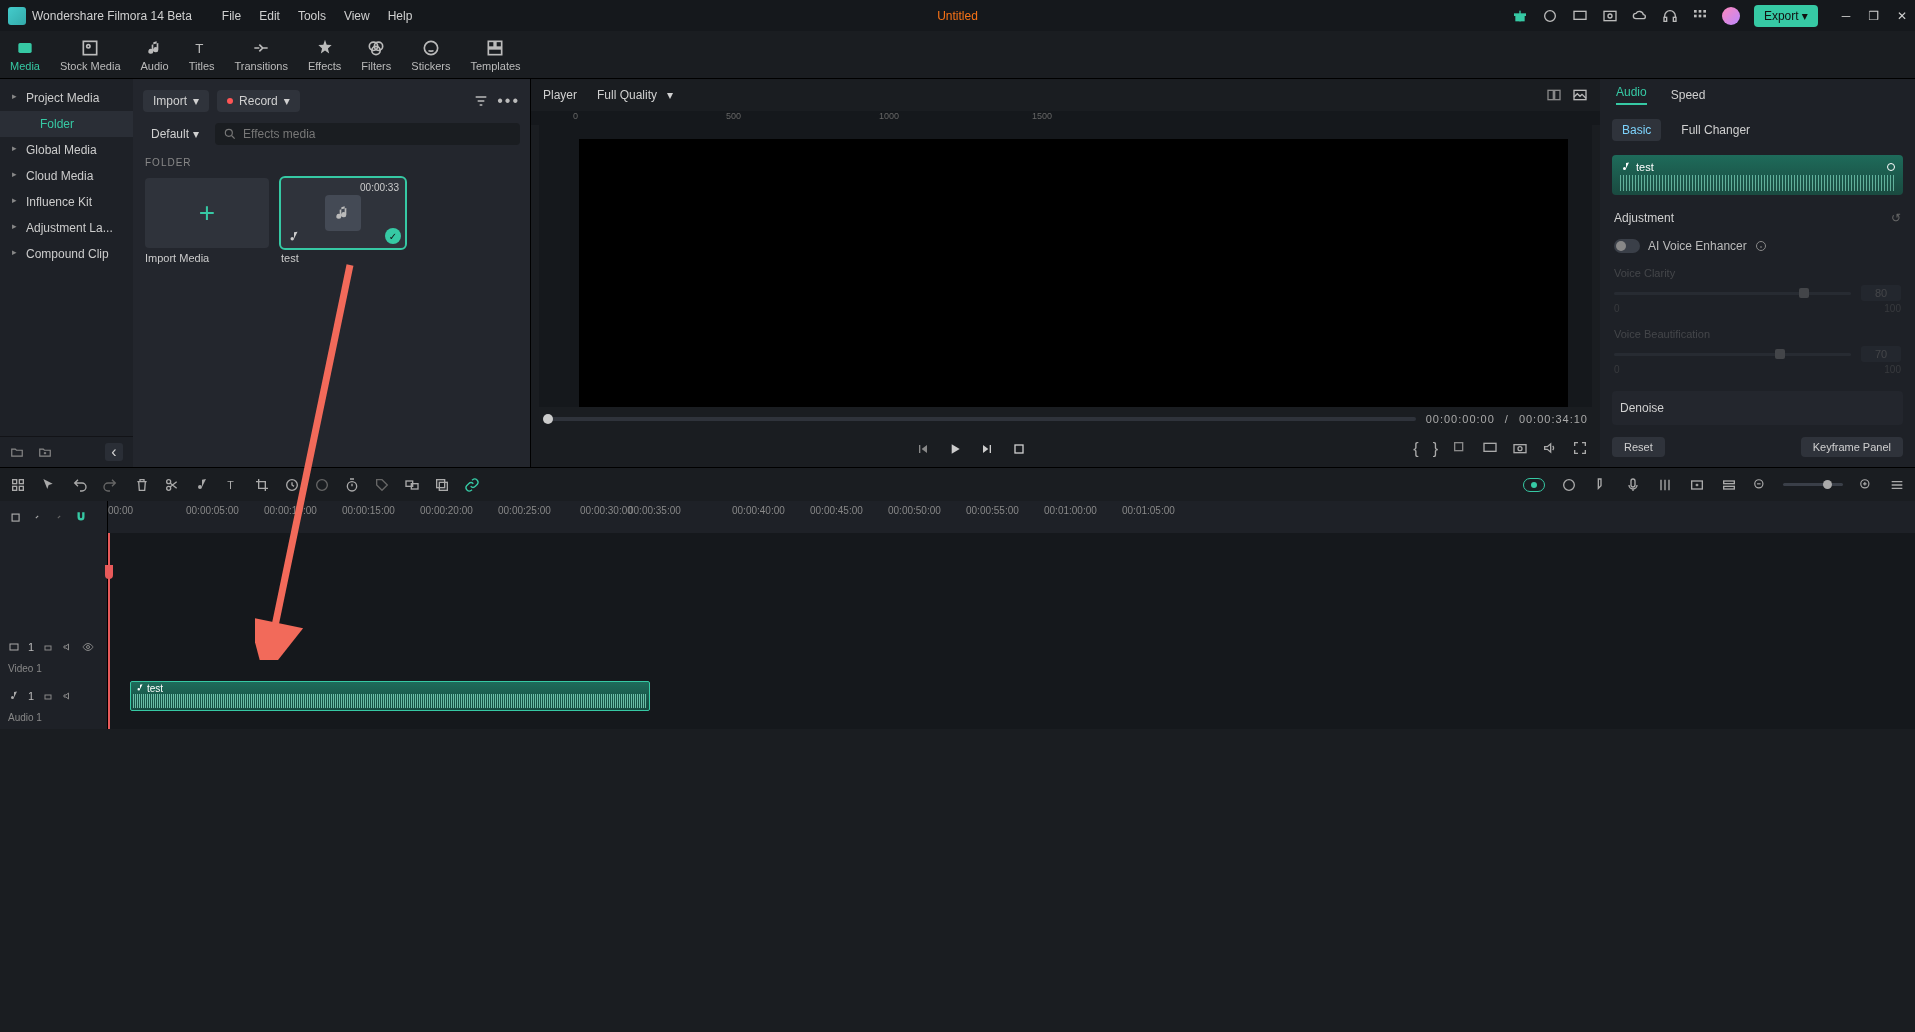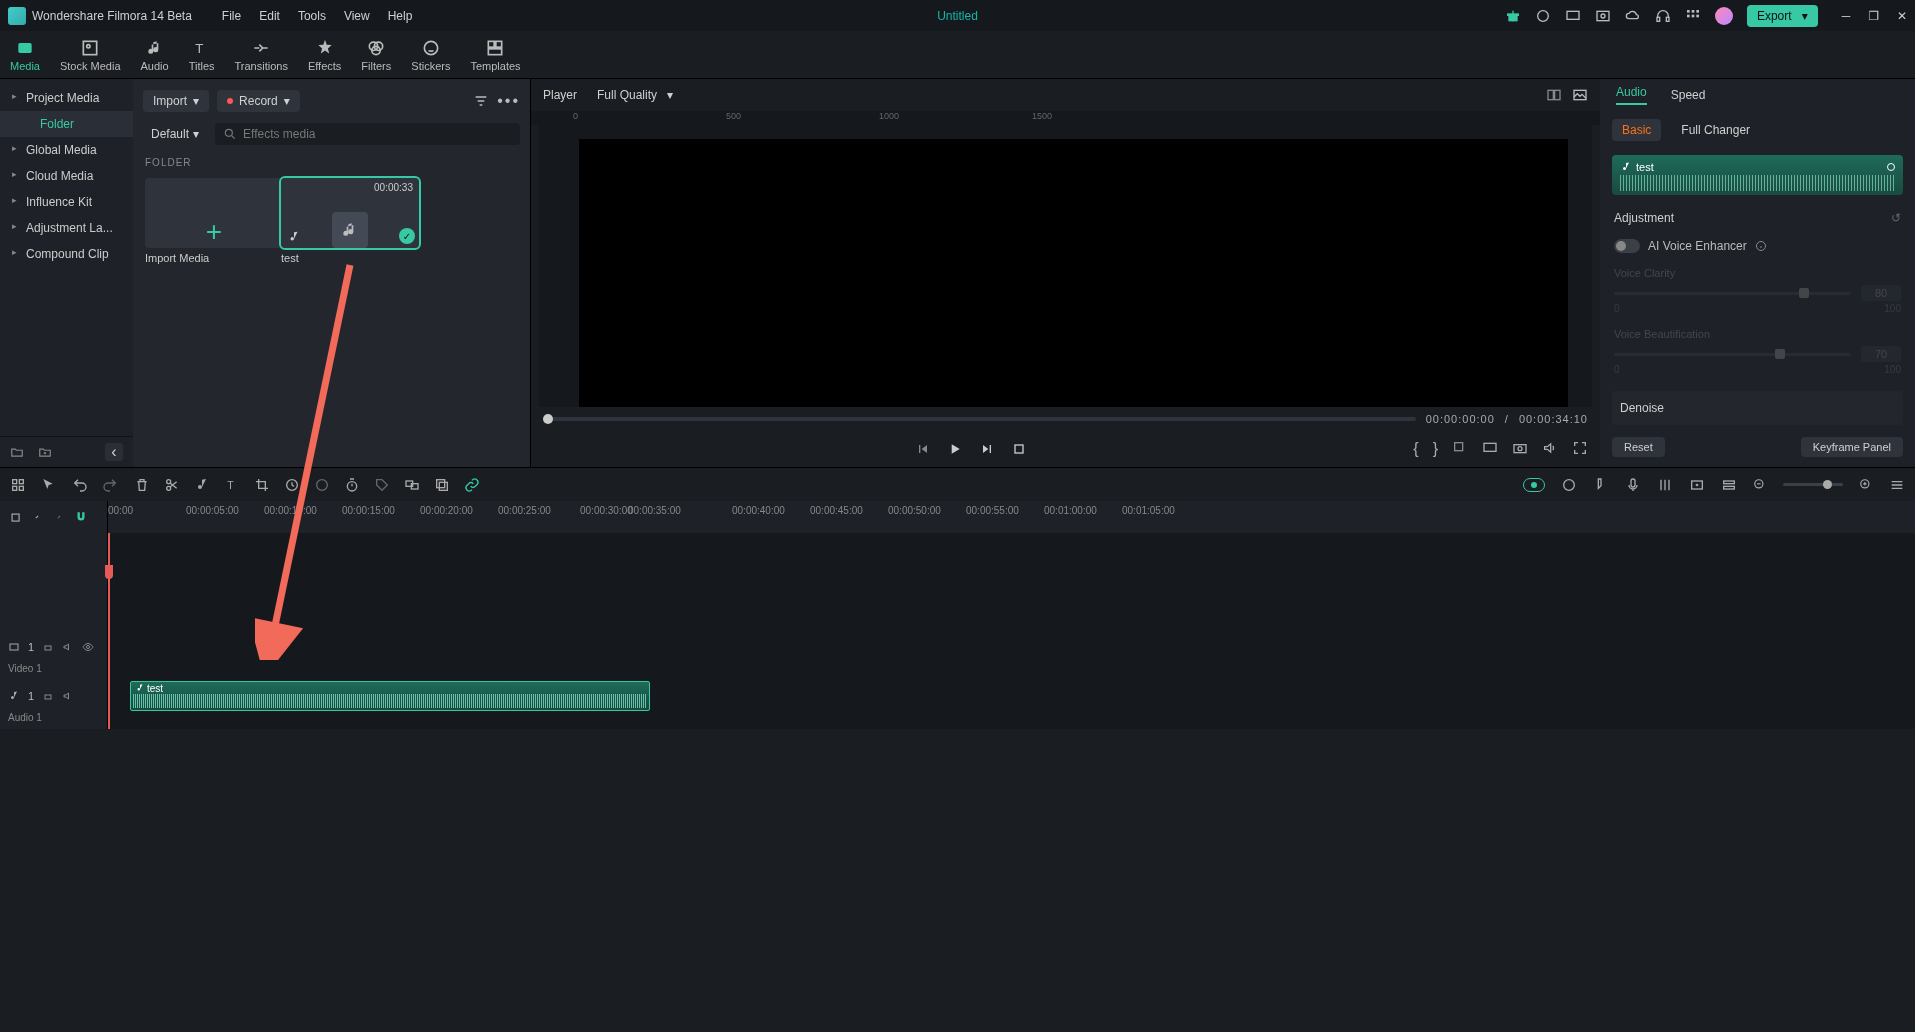--- a/index.html
+++ b/index.html
@@ -4,24 +4,24 @@
 <style>
 * { margin: 0; padding: 0; box-sizing: border-box; font-family: -apple-system, "Segoe UI", Arial, sans-serif; user-select: none; }
 html, body { width: 1915px; height: 1032px; background: #1a1d21; color: #d0d0d0; overflow: hidden; }
 svg { display: block; }
 
 
 .titlebar { height: 31px; background: #15181c; display: flex; align-items: center; padding: 0 8px; gap: 6px; font-size: 12px; }
 .titlebar .logo { width: 18px; height: 18px; background: linear-gradient(135deg,#4cc,#3aa); border-radius: 3px; }
 .titlebar .menus { display: flex; gap: 18px; margin-left: 24px; }
 .titlebar .menus span { cursor: pointer; }
-.titlebar .doc-title { position: absolute; left: 50%; transform: translateX(-50%); color: #14b8a6; }
+.titlebar .doc-title { position: absolute; left: 50%; transform: translateX(-50%); color: #f97316; }
 .titlebar .right { margin-left: auto; display: flex; align-items: center; gap: 14px; }
 .titlebar .right svg, .titlebar .right .ico { width: 16px; height: 16px; color: #bbb; }
-.titlebar .export-btn { background: #36c9a4; color: #111; padding: 4px 10px; border-radius: 4px; display: flex; align-items: center; gap: 10px; font-weight: 500; }
+.titlebar .export-btn { background: #36c9a4; color: #111; padding: 4px 10px; border-radius: 4px; display: flex; align-items: center; gap: 3px; font-weight: 500; }
 .titlebar .avatar { width: 18px; height: 18px; border-radius: 50%; background: linear-gradient(135deg,#f8b,#b8f); }
 .titlebar .winbtn { display: flex; gap: 18px; margin-left: 10px; }
 
 
 .tabstrip { height: 48px; background: #1a1d21; display: flex; align-items: center; border-bottom: 1px solid #000; }
 .tabstrip .tab { padding: 6px 10px; display: flex; flex-direction: column; align-items: center; gap: 2px; font-size: 11px; color: #bbb; cursor: pointer; }
 .tabstrip .tab svg { width: 20px; height: 20px; }
 .tabstrip .tab.active { color: #36c9a4; }
 
 
@@ -38,21 +38,21 @@
 .media-toolbar { height: 44px; display: flex; align-items: center; padding: 0 10px; gap: 8px; }
 .pill { background: #2f333b; border-radius: 4px; padding: 4px 10px; display: flex; align-items: center; gap: 6px; font-size: 12px; cursor: pointer; }
 .pill .dot { width: 6px; height: 6px; border-radius: 50%; background: #f55; }
 .media-toolbar .spacer { flex: 1; }
 .search-row { display: flex; align-items: center; padding: 0 10px 8px; gap: 8px; }
 .search-row .sort { font-size: 12px; padding: 2px 8px; display:flex; gap:4px; }
 .search-box { flex: 1; background: #1a1d21; border-radius: 4px; padding: 4px 8px; display: flex; align-items: center; gap: 6px; color: #777; font-size: 12px; }
 .media-label { font-size: 10px; letter-spacing: 1px; color: #888; padding: 4px 12px; }
 .media-grid { display: flex; gap: 12px; padding: 6px 12px; }
 .media-card { width: 124px; }
-.media-thumb { width: 138px; height: 70px; background: #2f333b; border-radius: 4px; display: flex; align-items: flex-end; justify-content: center; position: relative; }
+.media-thumb { width: 124px; height: 70px; background: #2f333b; border-radius: 4px; display: flex; align-items: center; justify-content: center; position: relative; }
 .media-thumb.import { border: none; }
 .media-thumb .plus { color: #36c9a4; font-size: 28px; font-weight: 200; }
 .media-card.sel .media-thumb { outline: 2px solid #36c9a4; }
 .media-thumb .dur { position: absolute; top: 4px; right: 6px; font-size: 10px; color: #ccc; }
 .media-thumb .music { width: 36px; height: 36px; background: #444a55; border-radius: 4px; display:flex; align-items:center; justify-content:center; }
 .media-thumb .note-ico { position:absolute; left:6px; bottom:4px; color:#ccc; }
 .media-thumb .check { position:absolute; right:4px; bottom:4px; width:16px; height:16px; background:#36c9a4; border-radius:50%; display:flex; align-items:center; justify-content:center; color:#111; font-size:10px; }
 .media-name { font-size: 11px; color: #ccc; margin-top: 4px; }
 
 
@@ -72,21 +72,21 @@
 .transport { height: 36px; display: flex; align-items: center; padding: 0 12px; gap: 14px; }
 .transport .center { margin: 0 auto; display: flex; gap: 16px; }
 .transport .right { display:flex; gap:14px; }
 
 
 .inspector { width: 315px; background: #1e2127; display: flex; flex-direction: column; }
 .insp-tabs { height: 32px; display: flex; align-items: center; padding: 0 16px; gap: 24px; font-size: 12px; }
 .insp-tabs .t.active { color: #36c9a4; border-bottom: 2px solid #36c9a4; padding-bottom: 4px; }
 .insp-subtabs { display: flex; gap: 10px; padding: 8px 12px; }
 .insp-subtabs .st { padding: 4px 10px; border-radius: 4px; font-size: 12px; cursor: pointer; }
-.insp-subtabs .st.active { background: #2f333b; color: #f97316; }
+.insp-subtabs .st.active { background: #2f333b; color: #7dd3fc; }
 .wave-chip { margin: 6px 12px; background: linear-gradient(#1e6b5a,#1a4a40); border-radius: 4px; padding: 6px 8px 2px; position: relative; height: 40px; }
 .wave-chip .lbl { font-size: 11px; color: #fff; display:flex; align-items:center; gap:4px; }
 .wave-chip .kf { position:absolute; right:8px; top:8px; width:8px; height:8px; border:1px solid #fff; border-radius:50%; }
 .wave-chip .wf { height: 16px; background: repeating-linear-gradient(90deg,#7fd8bf 0 1px,transparent 1px 3px); opacity:.7; margin-top:2px; }
 .section-hdr { padding: 10px 14px; font-size: 12px; display:flex; align-items:center; }
 .section-hdr .reset-ico { margin-left:auto; color:#666; }
 .toggle-row { display: flex; align-items: center; gap: 8px; padding: 4px 14px 10px; font-size: 12px; color: #bbb; }
 .switch { width: 26px; height: 14px; background: #3a3f48; border-radius: 7px; position: relative; }
 .switch::after { content:""; position:absolute; width:10px; height:10px; background:#888; border-radius:50%; top:2px; left:2px; }
 .slider-block { padding: 4px 14px 10px; opacity: .35; }

